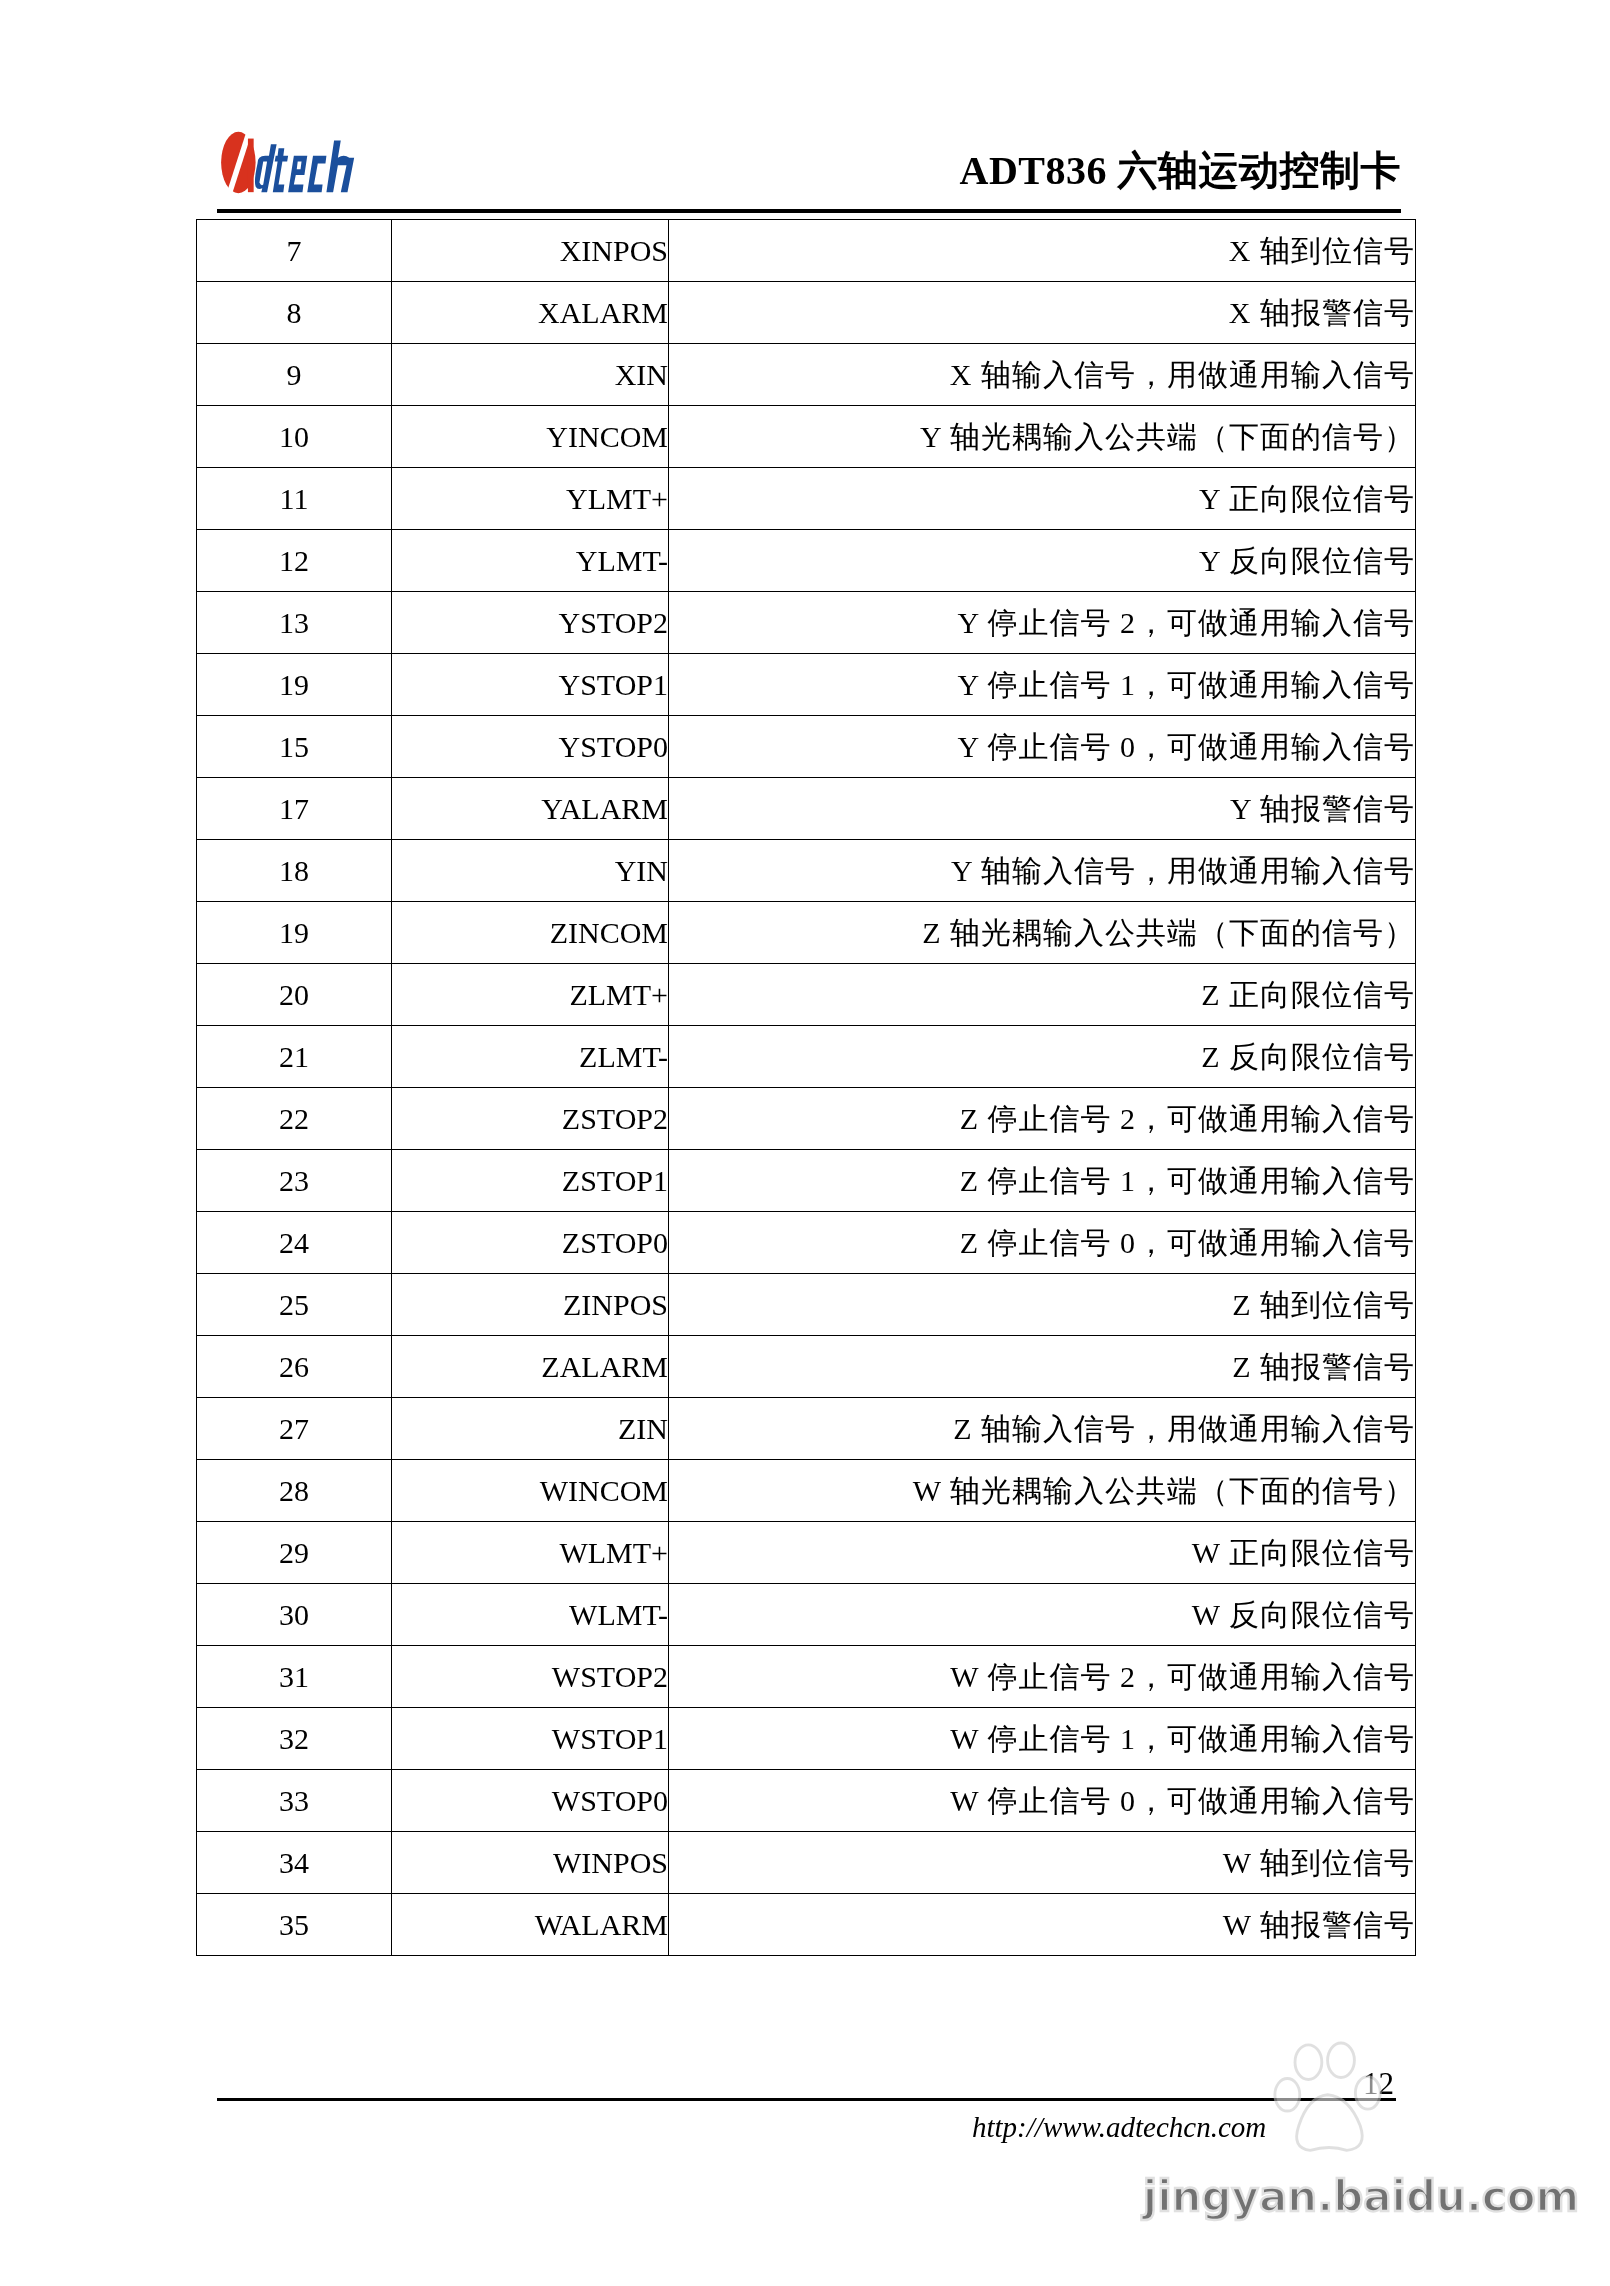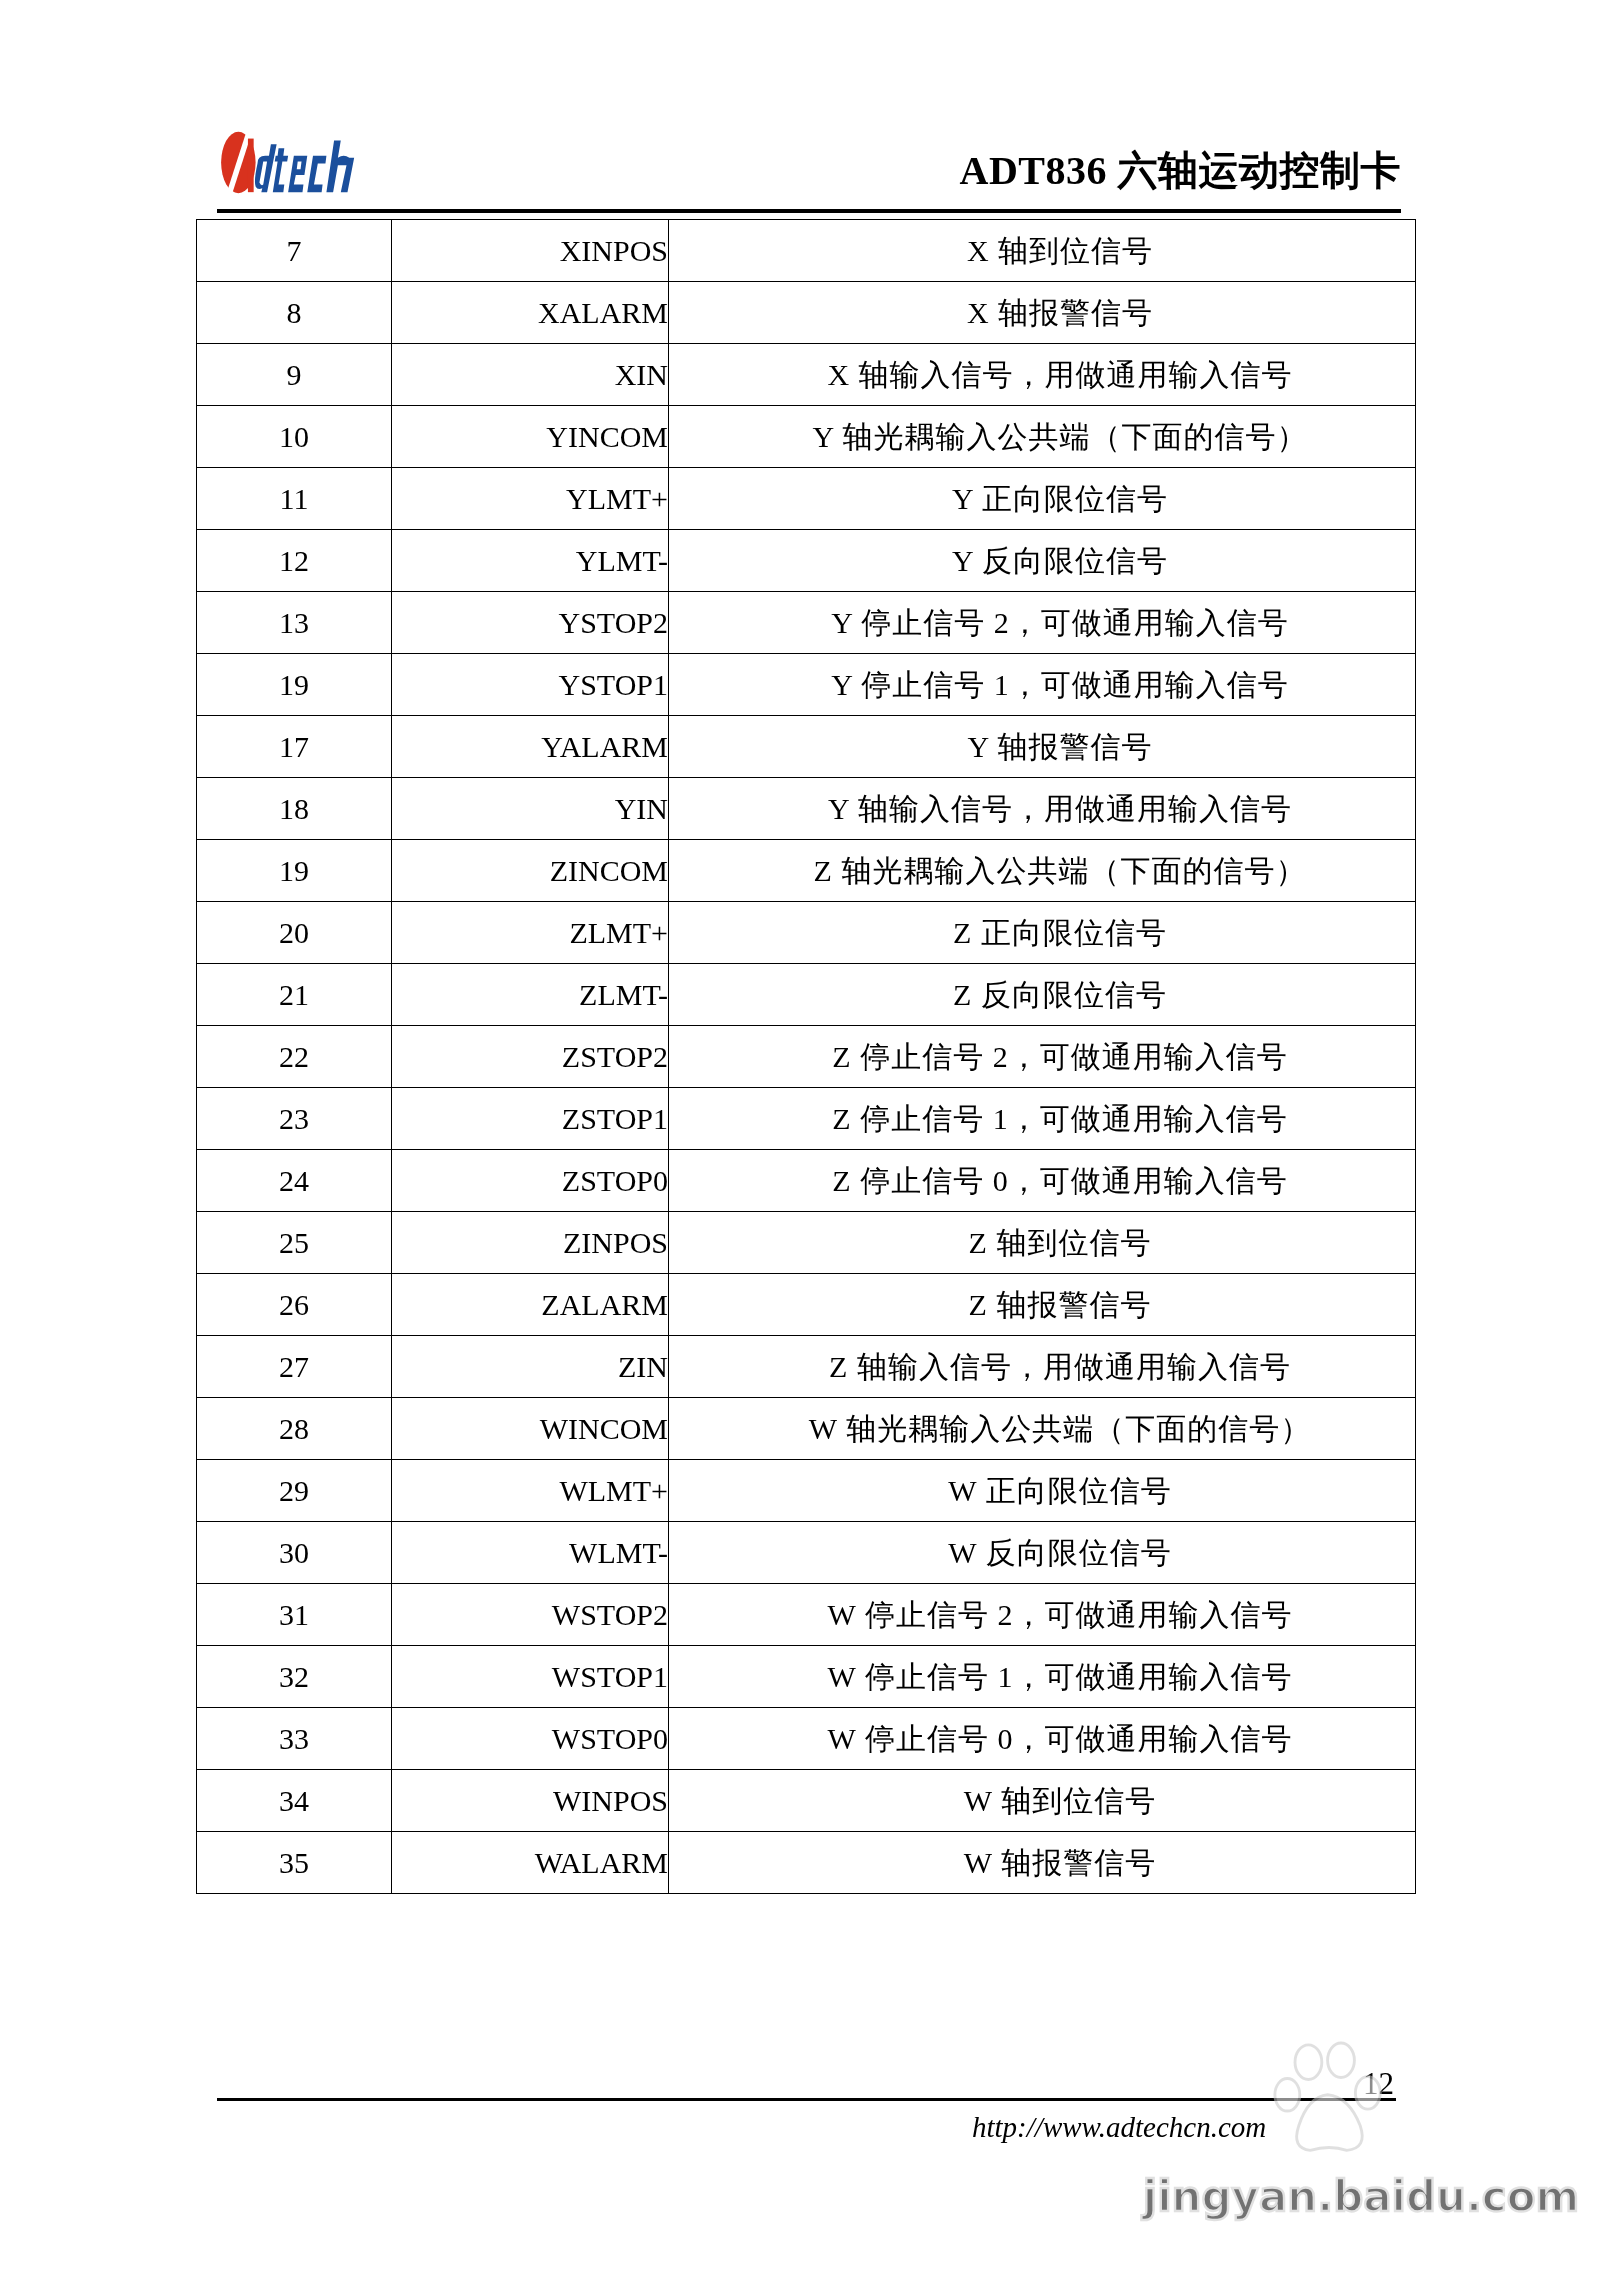--- a/index.html
+++ b/index.html
@@ -14,21 +14,21 @@
                font-family: "Liberation Serif", "DejaVu Serif", serif; letter-spacing: 0.5px; }
 
   .header-rule { position: absolute; left: 217px; top: 209px; width: 1184px; height: 3.8px; background: #000; }
 
   table.pin-table { position: absolute; left: 196px; top: 219px; width: 1220px;
                     border-collapse: collapse; table-layout: fixed; }
   table.pin-table td { border: 1.9px solid #000; height: 58px; padding: 0; font-size: 30px;
                        vertical-align: middle; line-height: 38px; box-sizing: border-box; }
   table.pin-table td.c-num { width: 195px; text-align: center; }
   table.pin-table td.c-name { width: 277px; text-align: right; font-family: Liberation Serif, serif; }
-  table.pin-table td.c-desc { text-align: center; padding-left: 36px; letter-spacing: 1px; white-space: nowrap; }
+  table.pin-table td.c-desc { text-align: right; padding-left: 36px; letter-spacing: 1px; white-space: nowrap; }
   table.pin-table tr { height: 62px; }
 
   .footer-rule { position: absolute; left: 217px; top: 2098px; width: 1179px; height: 2.9px; background: #000; }
   .page-number { position: absolute; right: 216px; top: 2066px; font-size: 31px; line-height: 35px; }
   .footer-url { position: absolute; left: 972px; top: 2110px; font-size: 29px; font-style: italic; line-height: 35px; white-space: nowrap; }
 
   .watermark { position: absolute; left: 1138px; top: 2041px; width: 379px; height: 187px; opacity: 0.55; pointer-events: none; }
   .wm-text-1 { position: absolute; left: 0; top: 56px; font-family: "DejaVu Sans", sans-serif; font-weight: bold;
                font-size: 63px; color: #fff; -webkit-text-stroke: 2.9px #c8c8c8; letter-spacing: 1.9px; white-space: nowrap; }
   .wm-text-2 { position: absolute; left: 4.8px; top: 131px; font-family: "DejaVu Sans", sans-serif; font-weight: bold;
@@ -97,20 +97,25 @@
       </tr>
       <tr>
         <td class="c-num">13</td>
         <td class="c-name">YSTOP2</td>
         <td class="c-desc">Y 停止信号 2，可做通用输入信号</td>
       </tr>
       <tr>
         <td class="c-num">19</td>
         <td class="c-name">YSTOP1</td>
         <td class="c-desc">Y 停止信号 1，可做通用输入信号</td>
+      </tr>
+      <tr>
+        <td class="c-num">15</td>
+        <td class="c-name">YSTOP0</td>
+        <td class="c-desc">Y 停止信号 0，可做通用输入信号</td>
       </tr>
       <tr>
         <td class="c-num">17</td>
         <td class="c-name">YALARM</td>
         <td class="c-desc">Y 轴报警信号</td>
       </tr>
       <tr>
         <td class="c-num">18</td>
         <td class="c-name">YIN</td>
         <td class="c-desc">Y 轴输入信号，用做通用输入信号</td>

